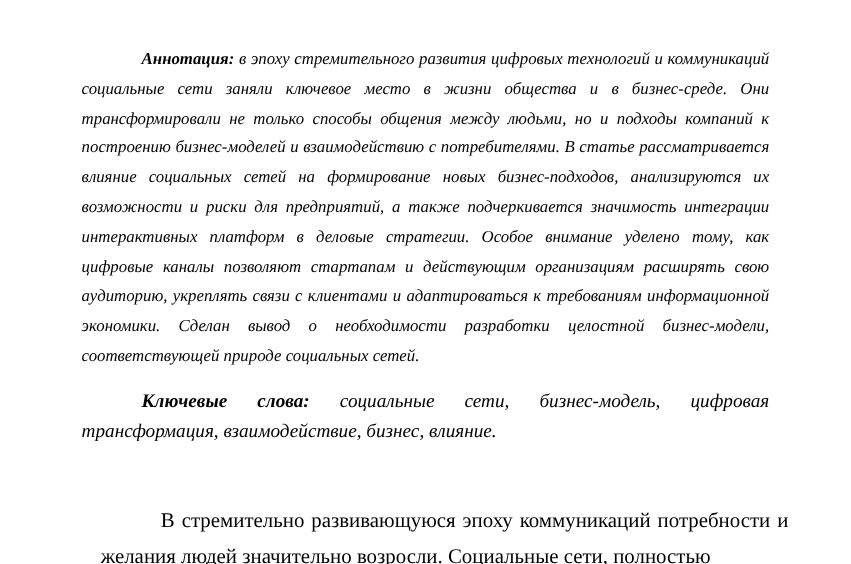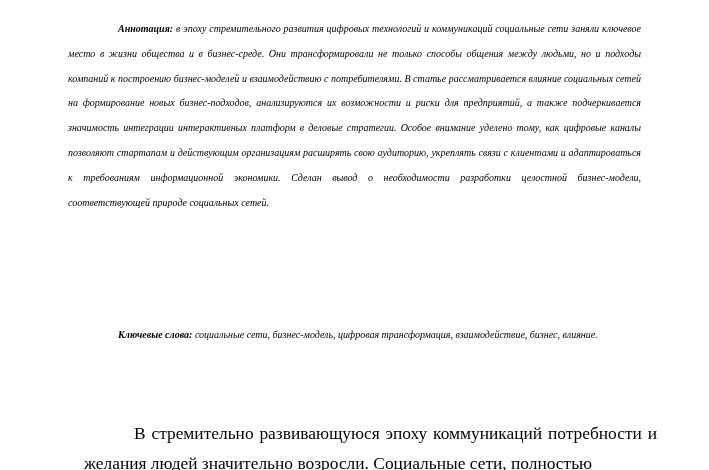--- a/index.html
+++ b/index.html
@@ -16,43 +16,43 @@
       color: #000000;
     }
     .page {
       position: absolute;
       left: 68px;
       top: 0;
       width: 573px;
     }
     .abstract {
       position: absolute;
-      top: 17px;
+      top: 38px;
       left: 0;
       width: 573px;
       font-style: italic;
-      font-size: 10px;
+      font-size: 14px;
       line-height: 24.8px;
       text-align: justify;
       text-align-last: left;
     }
     .abstract .first-line-indent {
       display: inline-block;
       width: 50px;
     }
     .label {
       font-weight: bold;
     }
     .keywords {
       position: absolute;
       top: 323px;
       left: 0;
       width: 573px;
       font-style: italic;
-      font-size: 10px;
+      font-size: 16px;
       line-height: 24.8px;
       text-align: justify;
       text-align-last: left;
     }
     .keywords .first-line-indent {
       display: inline-block;
       width: 50px;
     }
     .body-text {
       position: absolute;

